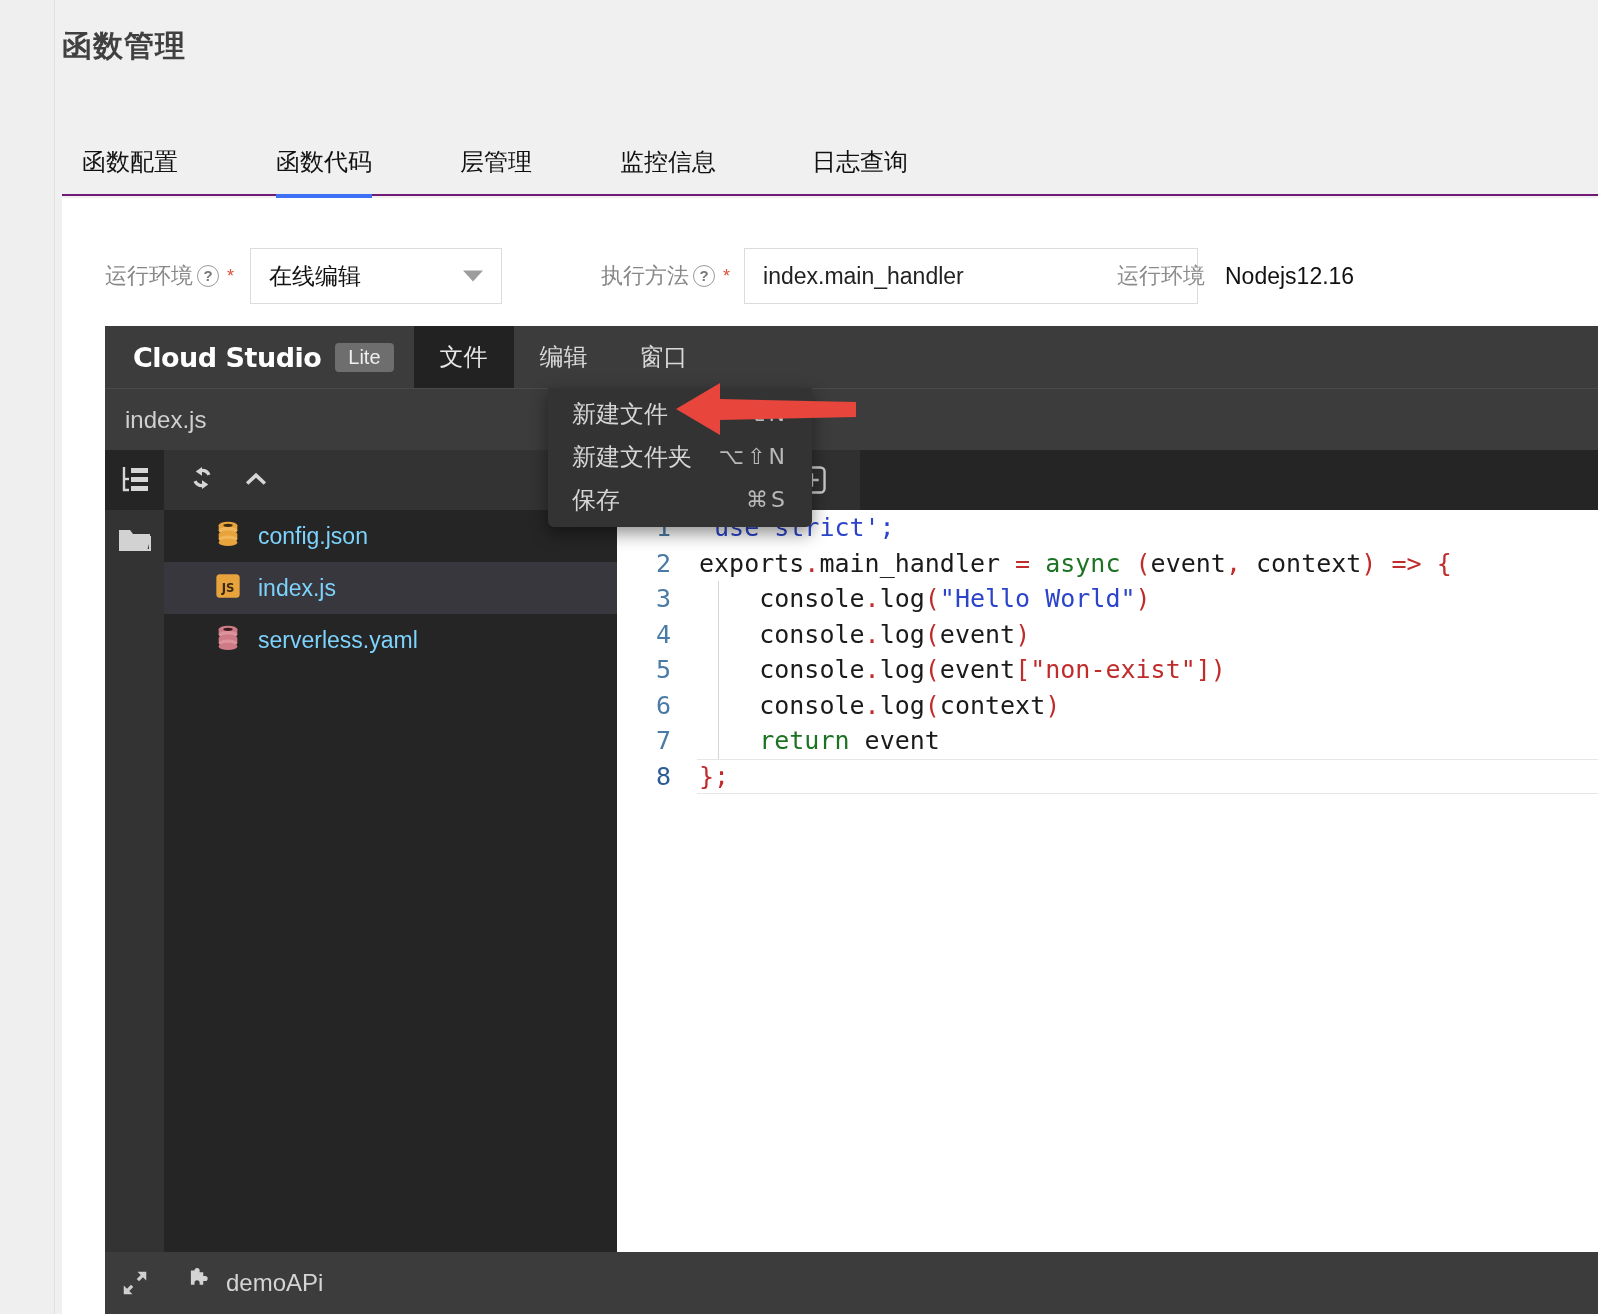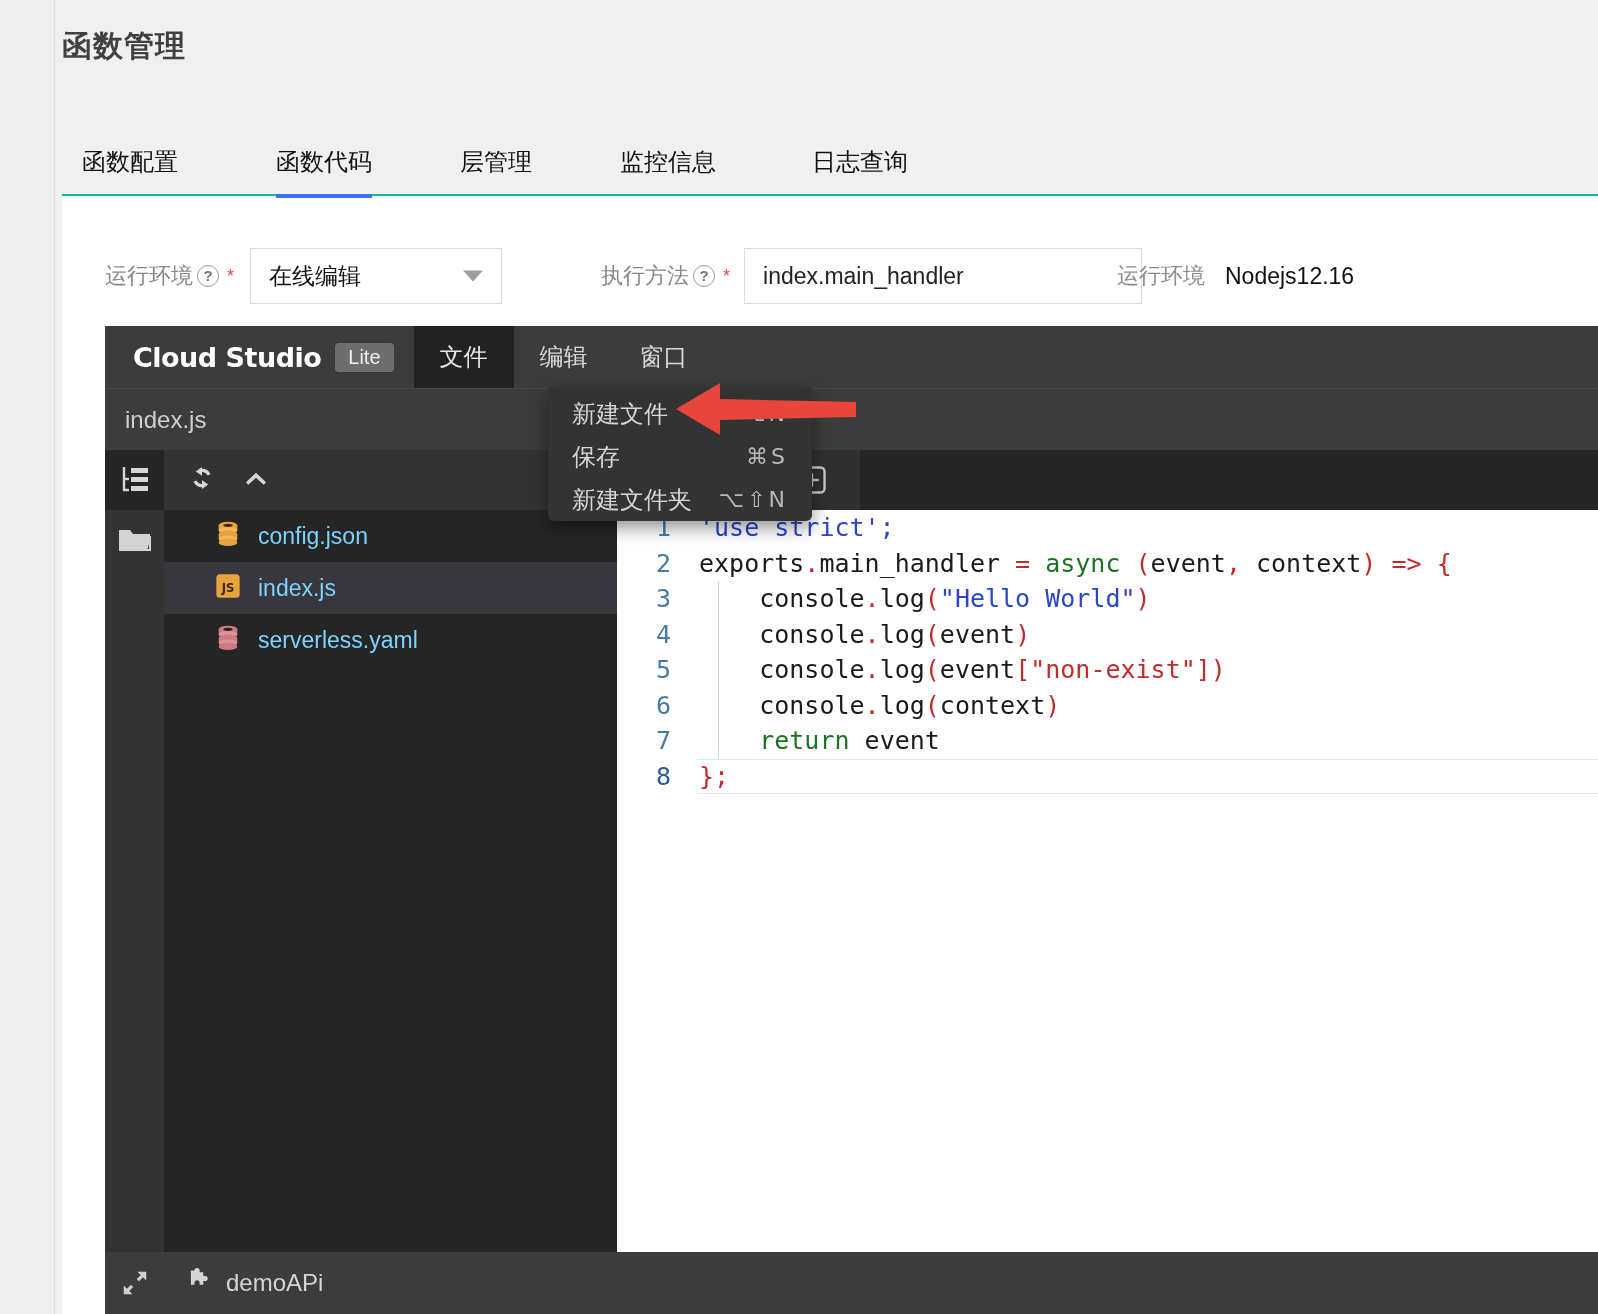--- a/index.html
+++ b/index.html
@@ -19,21 +19,21 @@
   }
 
   #page-title {
     position: absolute; left: 62px; top: 26px;
     font-size: 30px; font-weight: bold; color: #404040; letter-spacing: 1px;
   }
 
   
   #tabbar {
     position: absolute; left: 62px; top: 128px; width: 1536px; height: 68px;
-    border-bottom: 2px solid #14b8a6;
+    border-bottom: 2px solid #701a75;
   }
   .tab {
     position: absolute; top: 0; height: 68px;
     display: flex; align-items: center;
     font-size: 24px; color: #111; cursor: pointer; white-space: nowrap;
   }
   .tab.active { font-weight: normal; }
   .tab.active::after {
     content: ""; position: absolute; left: 0; right: 0; bottom: -2px;
     height: 4px; background: #3e70f5;
@@ -66,21 +66,21 @@
   }
   #select-value { font-size: 23px; color: #111; margin-left: 18px; }
   #select-caret {
     position: absolute; right: 18px; top: 50%; transform: translateY(-50%);
     width: 0; height: 0; border-left: 10px solid transparent;
     border-right: 10px solid transparent; border-top: 11px solid #9d9d9d;
   }
 
   #handler-group { position: absolute; left: 496px; top: 0; display: flex; align-items: center; }
   #handler-input {
-    margin-left: 14px; width: 398px; height: 56px;
+    margin-left: 14px; width: 454px; height: 56px;
     border: 1px solid #dcdcdc; background: #fff;
     font-size: 23px; color: #222; padding: 0 18px;
     font-family: "Liberation Sans", sans-serif;
   }
 
   #runtime-group { position: absolute; left: 1012px; top: 0; display: flex; align-items: center; height: 56px; }
   #runtime-label { font-size: 22px; color: #8c8c8c; }
   #runtime-value { font-size: 23px; color: #111; margin-left: 20px; }
 
   
@@ -204,21 +204,21 @@
     width: 59px; height: 62px; display: flex; align-items: center; justify-content: center;
     cursor: pointer;
   }
   #status-app { display: flex; align-items: center; gap: 14px; margin-left: 20px; cursor: pointer; }
   #status-app-name { font-size: 24px; color: #d4d4d4; }
 
   
   #file-menu {
     position: absolute; left: 443px; top: 62px; width: 264px;
     background: #333334; border-bottom-left-radius: 6px; border-bottom-right-radius: 6px;
-    box-shadow: 0 6px 18px rgba(0,0,0,.45); z-index: 40; padding: 4px 0 0 0;
+    box-shadow: 0 6px 18px rgba(0,0,0,.45); z-index: 40; padding: 4px 0 6px 0;
   }
   .mrow {
     display: flex; align-items: center; justify-content: space-between;
     height: 43px; padding: 0 24px; cursor: pointer;
   }
   .mlabel { font-size: 24px; color: #d6d6d6; }
   .mkey { font-size: 22px; color: #b9b9b9; font-family: "DejaVu Sans", sans-serif; letter-spacing: 3px; }
 
   
   #red-arrow { position: absolute; left: 676px; top: 381px; z-index: 60; pointer-events: none; }
@@ -457,26 +457,26 @@
           <span id="status-app-name">demoAPi</span>
         </div>
       </div>
 
       <div id="file-menu">
         <div class="mrow">
           <span class="mlabel">新建文件</span>
           <span class="mkey">⌥N</span>
         </div>
         <div class="mrow">
+          <span class="mlabel">新建文件夹</span>
+          <span class="mkey">⌥⇧N</span>
+        </div>
+        <div class="mrow">
           <span class="mlabel">保存</span>
           <span class="mkey">⌘S</span>
-        </div>
-        <div class="mrow">
-          <span class="mlabel">新建文件夹</span>
-          <span class="mkey">⌥⇧N</span>
         </div>
       </div>
 
     </div>
   </div>
 
   <svg id="red-arrow" width="180" height="56" viewBox="0 0 180 56">
     <path d="M0 28 L44 2 L44 18 L180 21 L180 36 L44 39 L44 54 Z" fill="#e8453c"></path>
   </svg>
 

